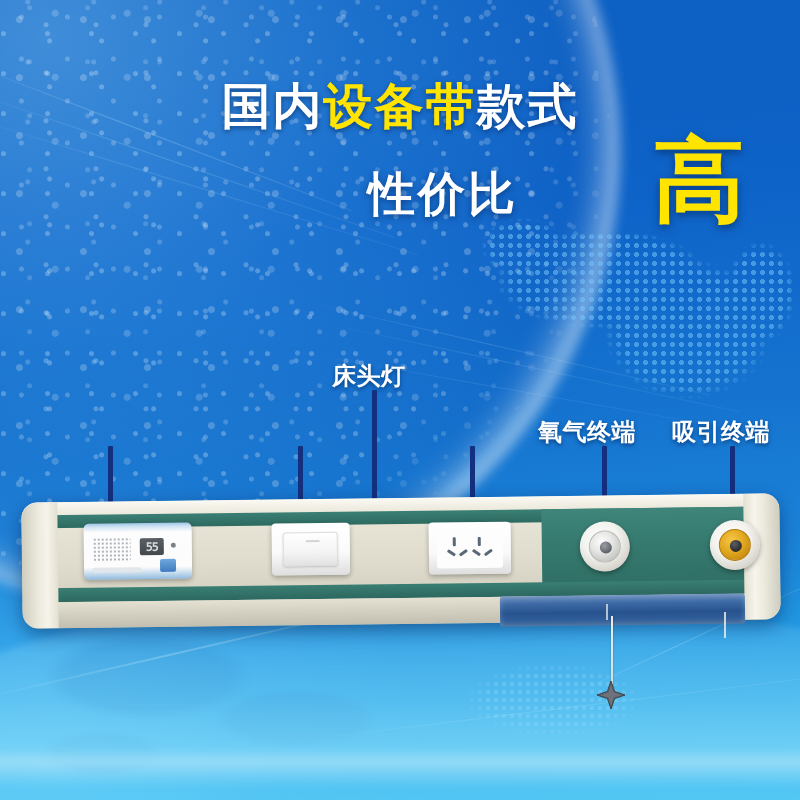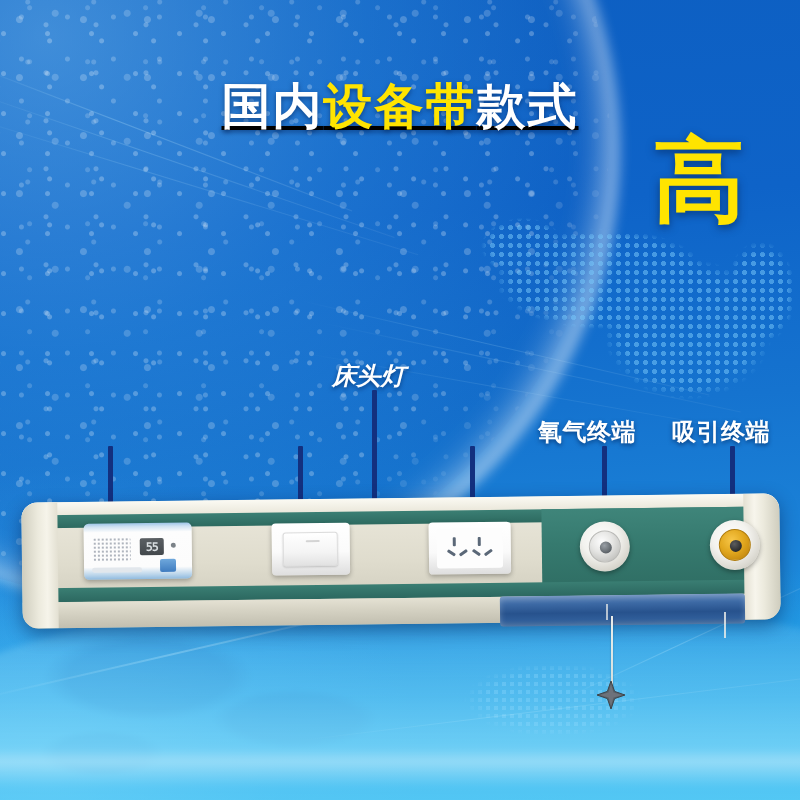--- a/index.html
+++ b/index.html
@@ -104,21 +104,21 @@
     background:
       radial-gradient(ellipse 140px 58px at 30% 30%, rgba(20,110,190,.35) 0 58%, transparent 75%),
       radial-gradient(ellipse 110px 40px at 62% 52%, rgba(20,110,190,.30) 0 58%, transparent 75%),
       radial-gradient(ellipse 80px 30px at 20% 70%, rgba(20,110,190,.28) 0 58%, transparent 78%);
     filter:blur(1px);
   }
 
   
   .headline {
     position:absolute; left:0; top:82px; width:800px;
-    text-align:center; pointer-events:none;text-decoration:underline;
+    text-align:center; pointer-events:none;
   }
   .title-line1 {
     font-size:49px; font-weight:bold; letter-spacing:2px; line-height:1;
     font-family:"DejaVu Sans","Liberation Sans",sans-serif;
     text-shadow:0 2px 5px rgba(0,30,80,.55);
     white-space:nowrap;
   }
   .t-white { color:#ffffff; }
   .t-yellow { color:#ffe400; }
   .subline-wrap {
@@ -363,26 +363,27 @@
     <div class="streak" style="left:300px; top:740px; width:520px; transform:rotate(-7deg);  opacity:.35;"></div>
   </div>
 
   <div class="headline">
     <div class="title-line1">
       <span class="t-white">国内</span><span class="t-yellow">设备带</span><span class="t-white">款式</span>
     </div>
   </div>
 
   <div class="subline-wrap">
+    <div class="title-line2">性价比</div>
     <div class="title-big">高</div>
   </div>
 
   <div class="callouts">
 
-    <div class="callout-label" style="left:332px;top:360px;font-style:italic;">床头灯</div>
+    <div class="callout-label" style="left:332px;top:360px;">床头灯</div>
     <div class="callout-label" style="left:538px;top:416px;">氧气终端</div>
     <div class="callout-label" style="left:672px;top:416px;">吸引终端</div>
 
     <div class="leader" style="left:108px; top:446px; height:78px;"></div>
     <div class="leader" style="left:298px; top:446px; height:72px;"></div>
     <div class="leader" style="left:372px; top:390px; height:210px;"></div>
     <div class="leader" style="left:470px; top:446px; height:70px;"></div>
     <div class="leader" style="left:602px; top:446px; height:72px;"></div>
     <div class="leader" style="left:730px; top:446px; height:72px;"></div>
 

